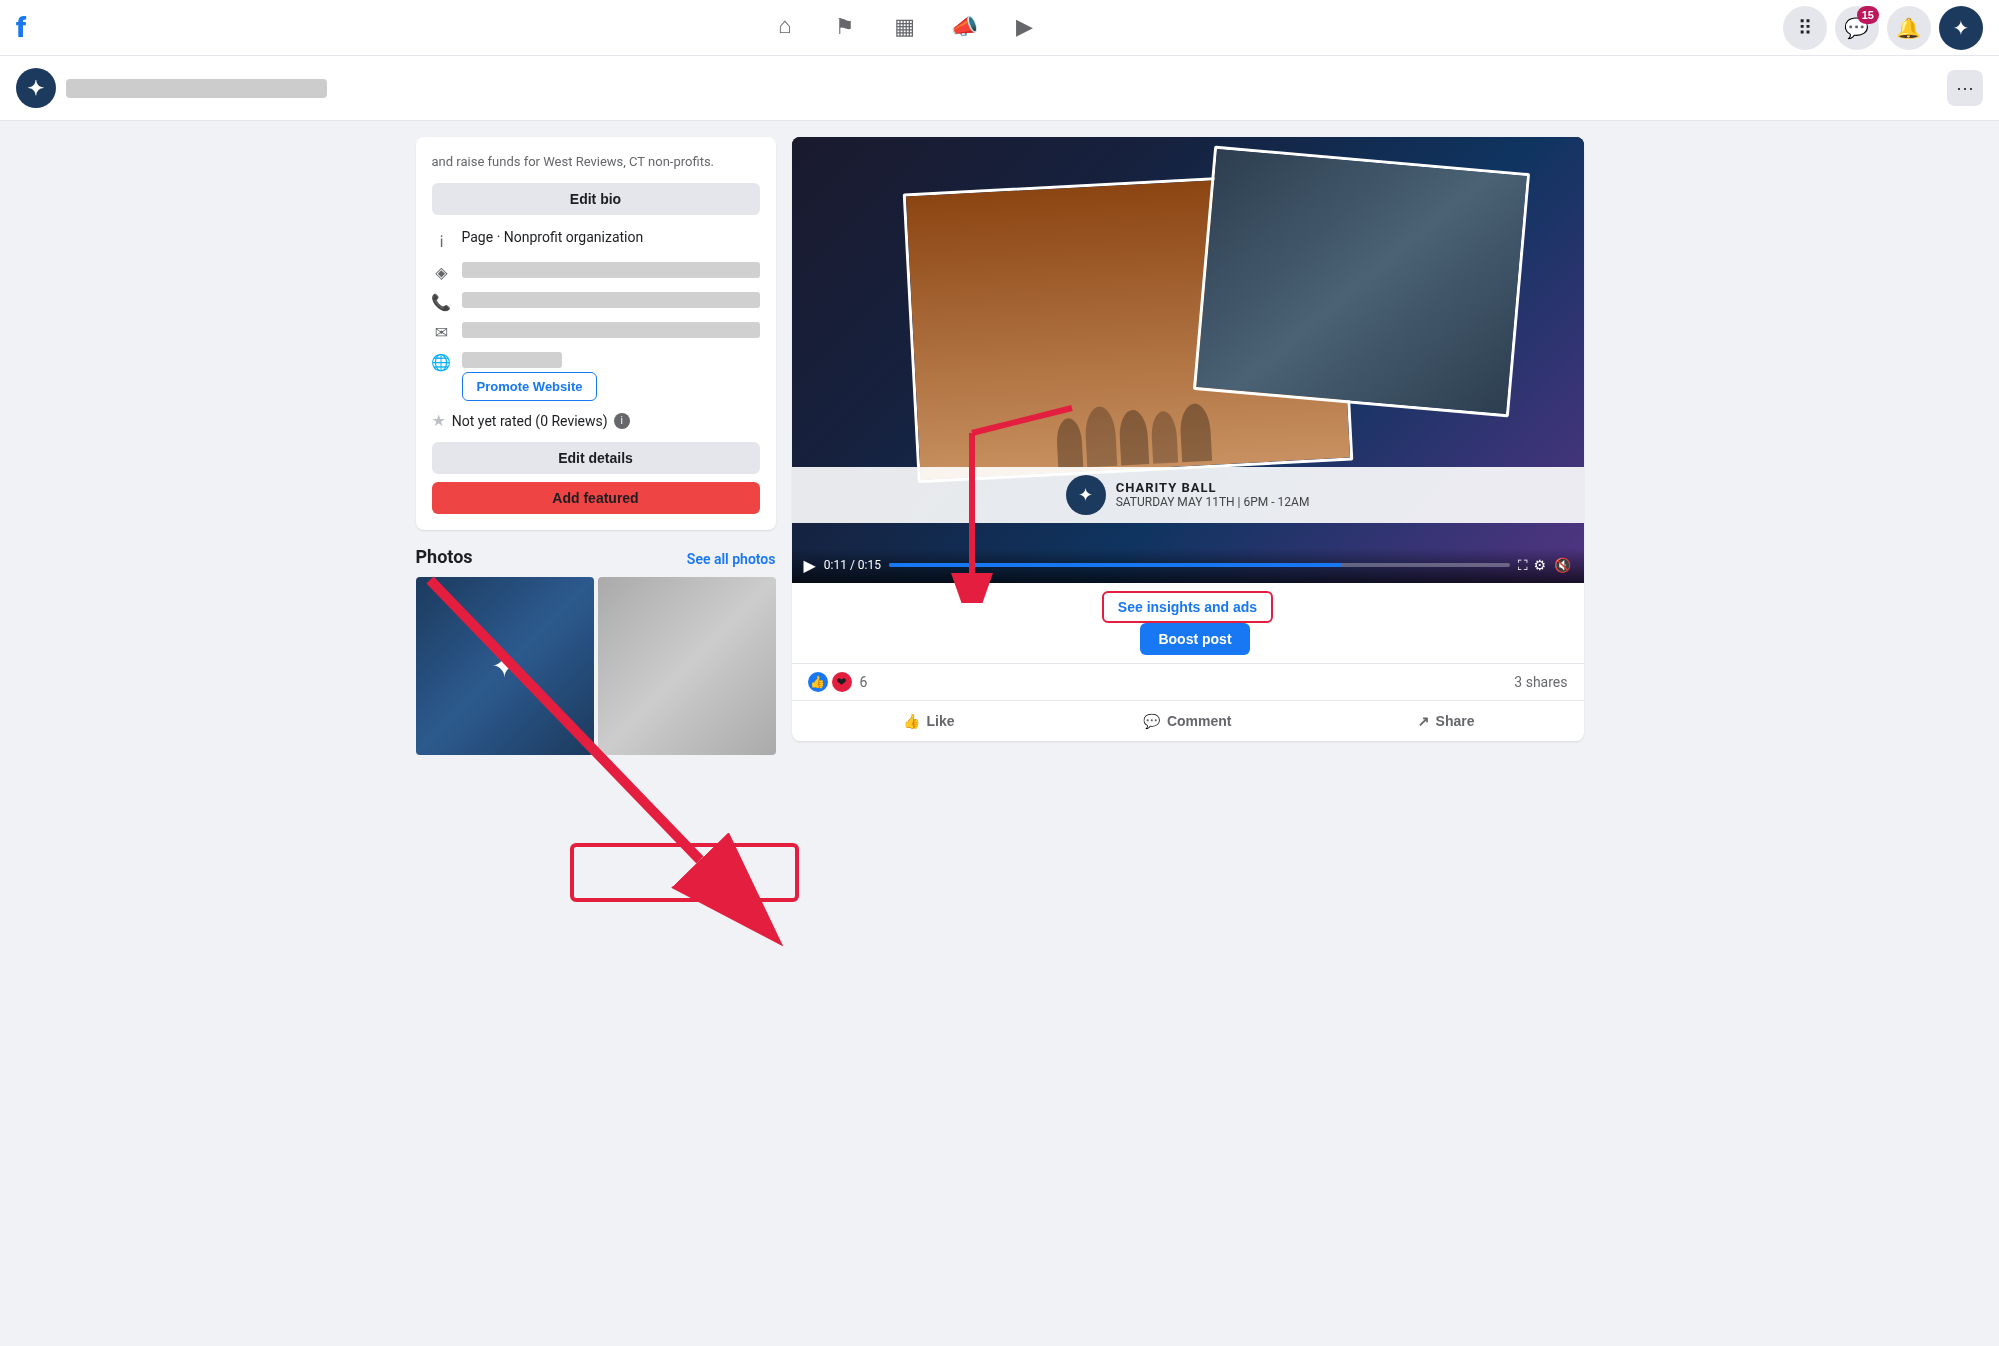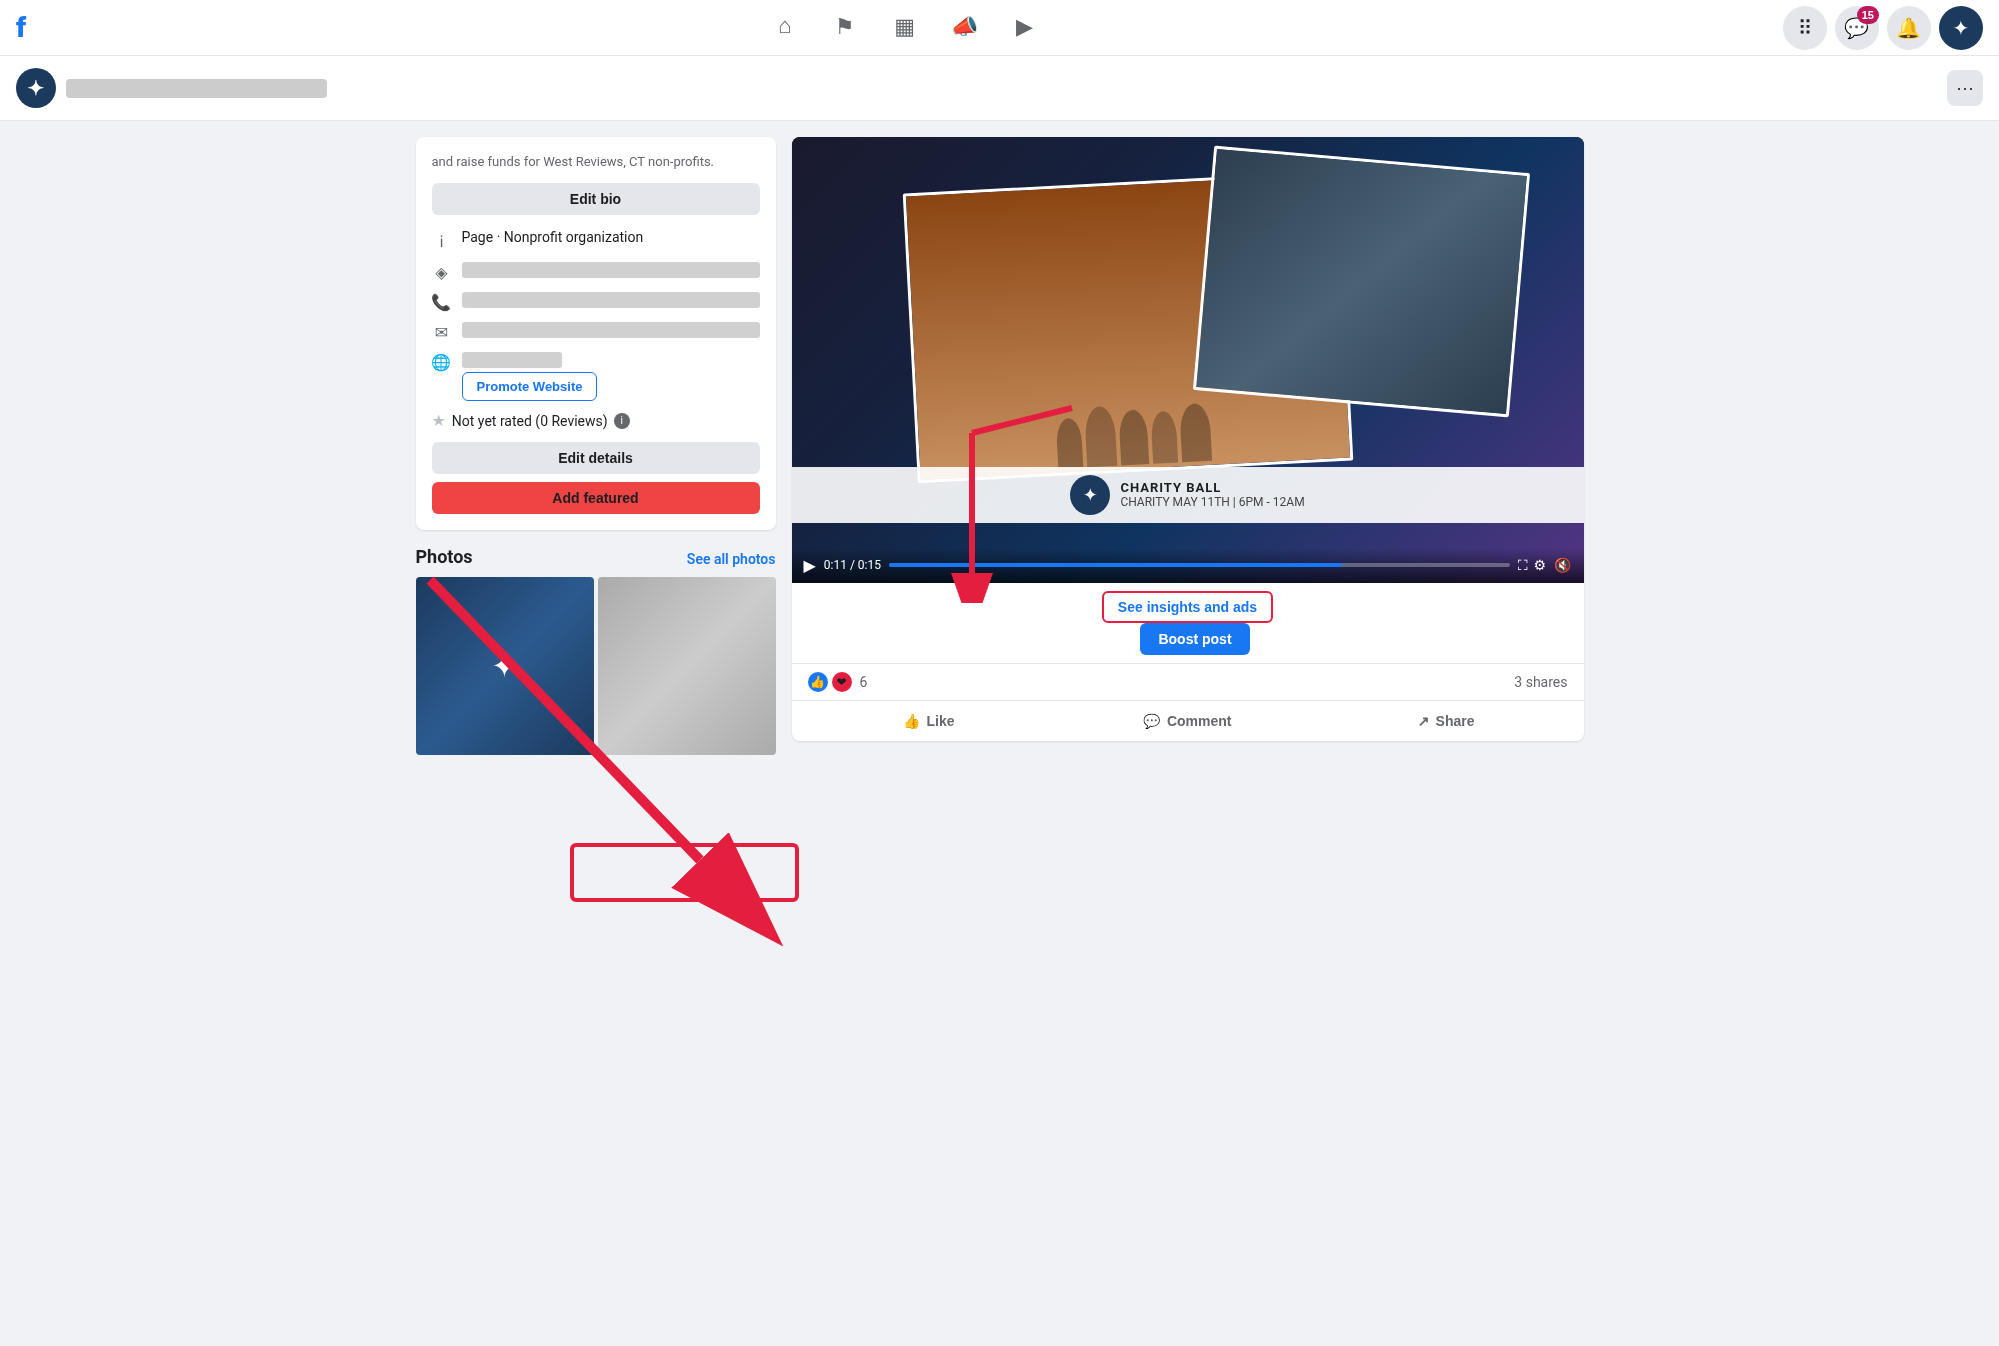--- a/index.html
+++ b/index.html
@@ -668,21 +668,21 @@
             </div>
             <div class="collage-photo collage-photo-2">
               <div style="width:100%;height:100%;background:linear-gradient(135deg,#2c3e50,#4a6274,#2c3e50);"></div>
             </div>
           </div>
 
           <div class="charity-overlay">
             <div class="charity-logo">✦</div>
             <div class="charity-text">
               <div class="charity-name">CHARITY BALL</div>
-              <div class="charity-date">CHARITY MAY 11TH | 6PM - 12AM</div>
+              <div class="charity-date">SATURDAY MAY 11TH | 6PM - 12AM</div>
             </div>
           </div>
         </div>
 
         <div class="video-controls">
           <button class="play-btn">▶</button>
           <span class="time-display">0:11 / 0:15</span>
           <div class="progress-bar">
             <div class="progress-fill"></div>
           </div>

